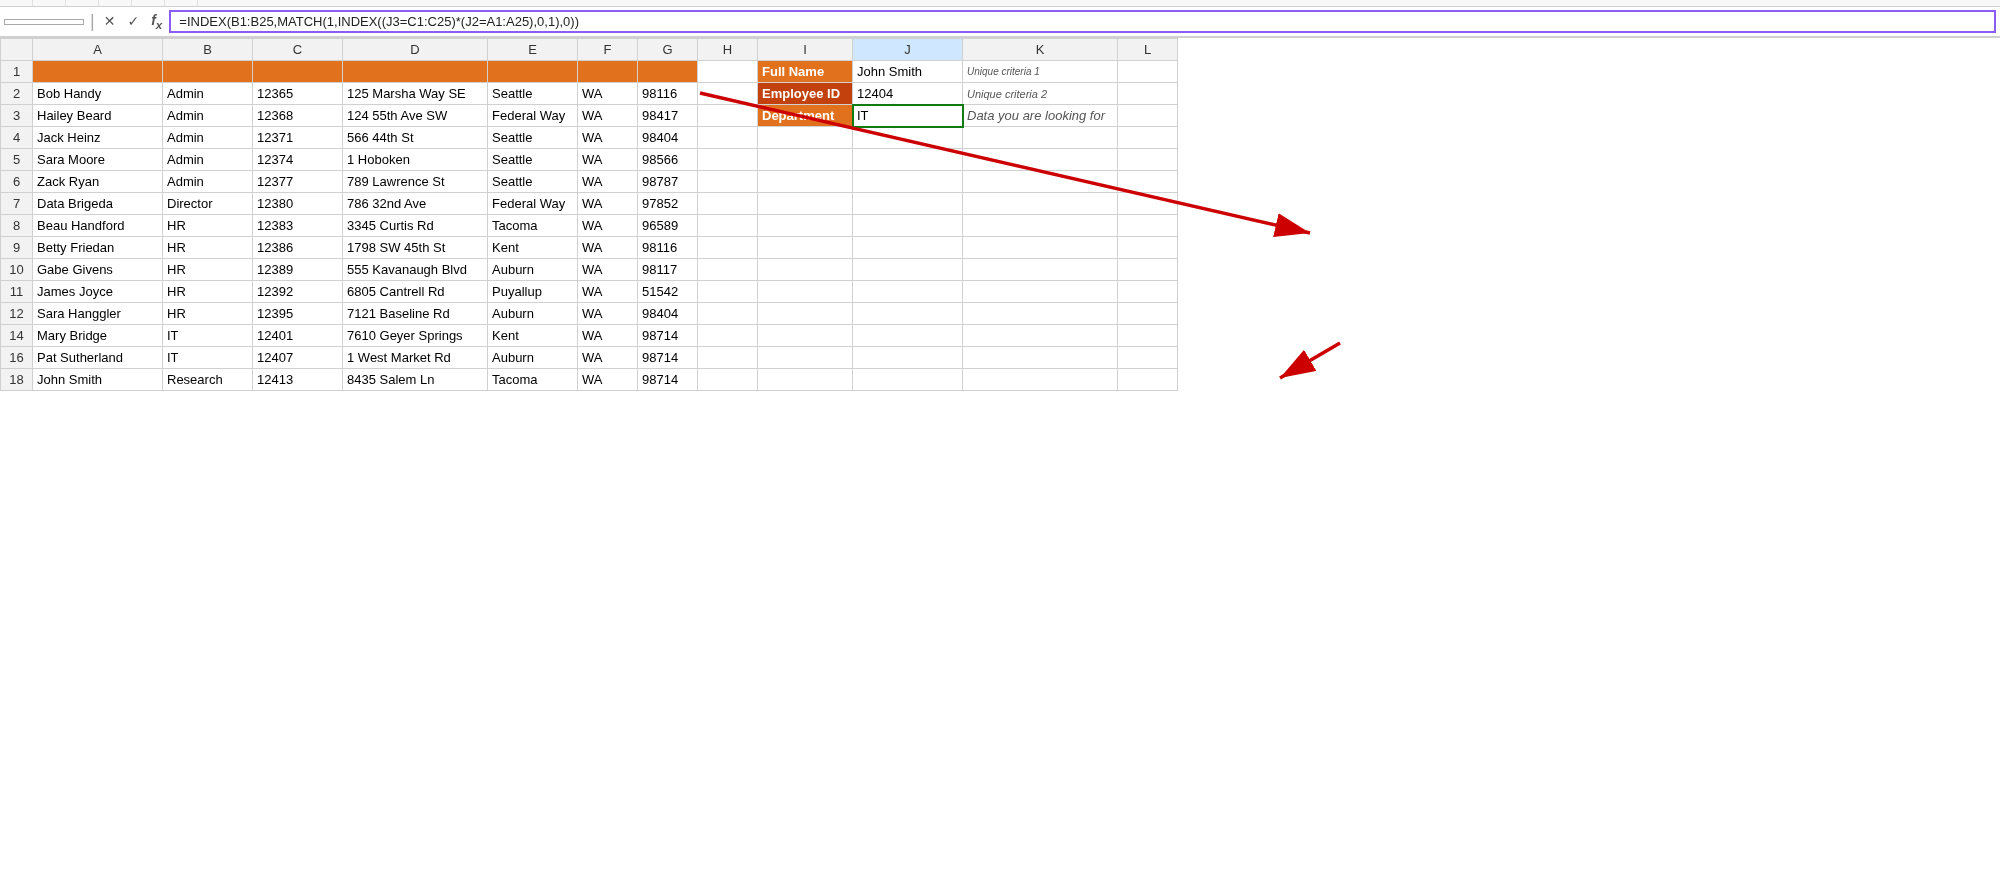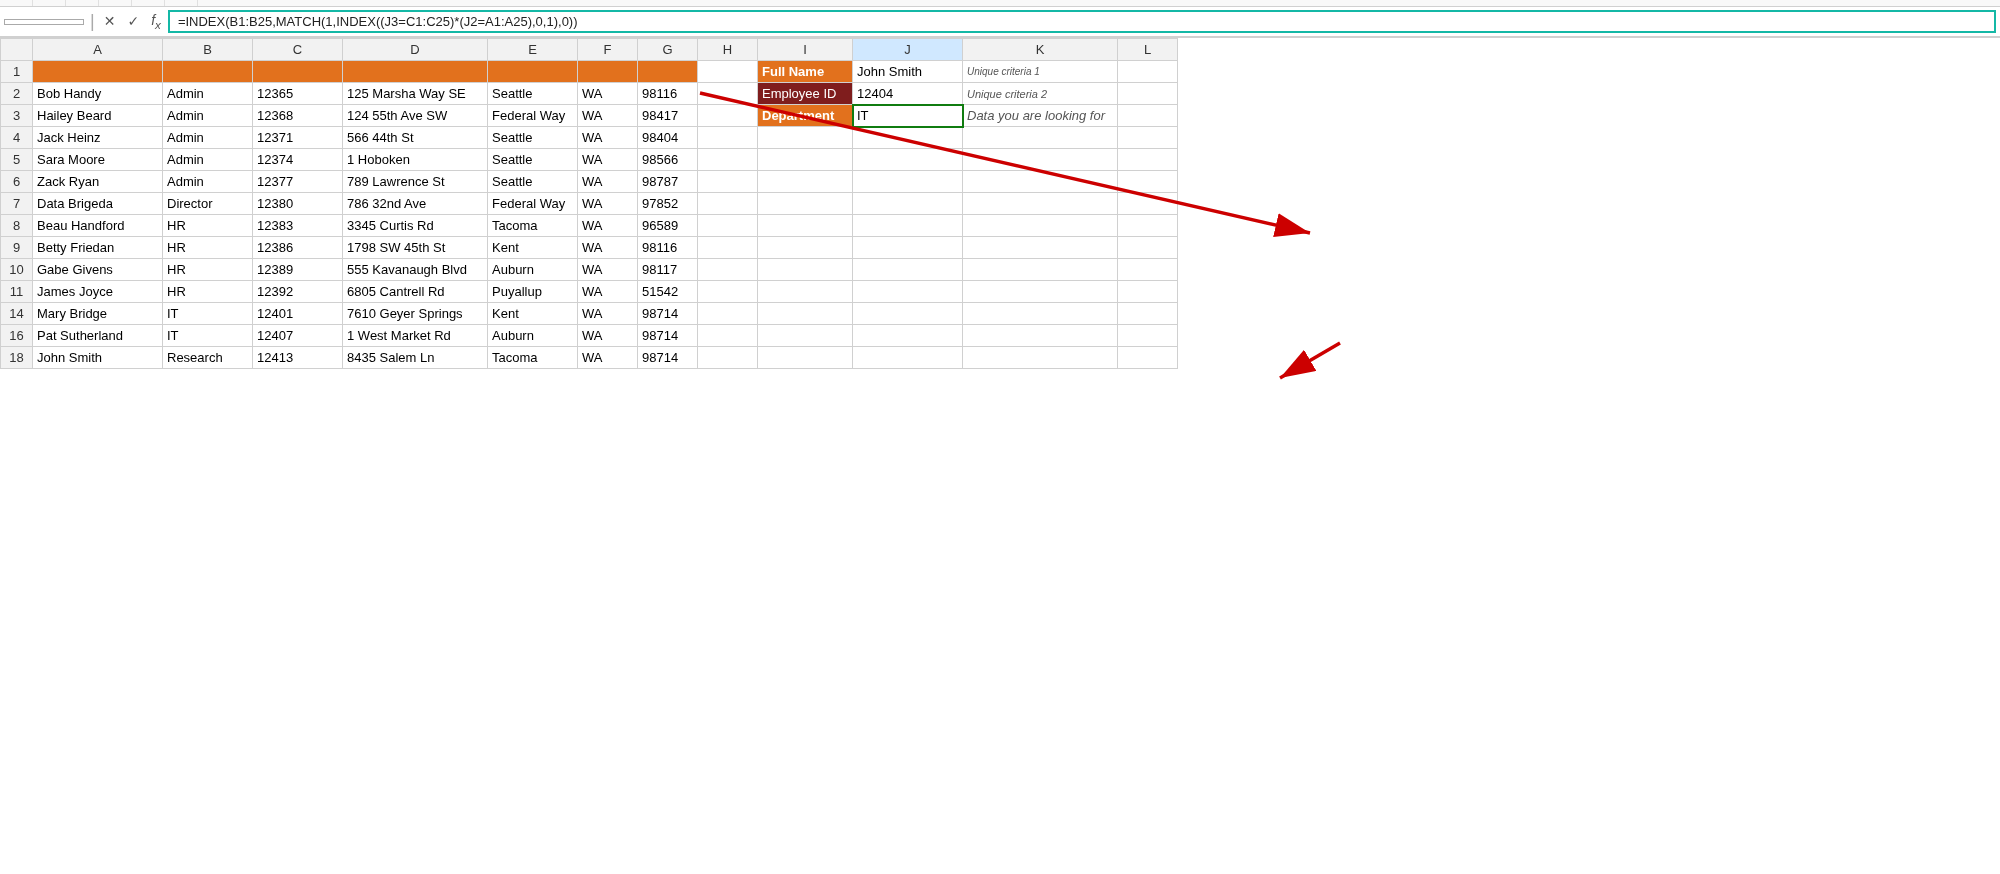--- a/index.html
+++ b/index.html
@@ -21,21 +21,21 @@
       padding: 2px 6px;
       font-size: 13px;
       text-align: center;
       color: #222;
     }
     .formula-divider { color: #aaa; font-size: 18px; padding: 0 2px; }
     .formula-icons { display: flex; gap: 6px; align-items: center; color: #555; font-size: 14px; }
     .formula-icon { cursor: pointer; padding: 0 3px; }
     .formula-input {
       flex: 1;
-      border: 2px solid #14b8a6;
+      border: 2px solid #8b5cf6;
       padding: 2px 8px;
       font-size: 13px;
       color: #222;
       background: #fff;
       outline: none;
     }
 
     
     .spreadsheet-container {
       overflow: auto;
@@ -158,21 +158,21 @@
 </div>
 
 <div class="formula-bar">
   <div class="cell-ref-box">
     <span></span>
   </div>
   <span class="formula-divider">|</span>
   <span class="formula-icons">
     <span class="formula-icon">✕</span>
     <span class="formula-icon">✓</span>
-    <span class="formula-icon" style="font-style:italic;font-weight:normal;">f<sub>x</sub></span>
+    <span class="formula-icon" style="font-style:italic;font-weight:bold;">f<sub>x</sub></span>
   </span>
   <input class="formula-input" type="text" value="=INDEX(B1:B25,MATCH(1,INDEX((J3=C1:C25)*(J2=A1:A25),0,1),0))" style="">
 </div>
 
 <div class="spreadsheet-container" style="position:relative;">
   <table class="sheet">
     <colgroup>
       <col style="width:32px">
       <col style="width:130px">
       <col style="width:90px">
@@ -225,21 +225,21 @@
     <tr>
           <td class="row-header">2</td>
           <td>Bob Handy</td>
           <td>Admin</td>
           <td>12365</td>
           <td>125 Marsha Way SE</td>
           <td>Seattle</td>
           <td>WA</td>
           <td>98116</td>
           <td></td>
-          <td style="background-color: #7f1d1d; color: rgb(255, 255, 255); font-weight: normal;">Employee ID</td>
+          <td style="background-color: #c2410c; color: rgb(255, 255, 255); font-weight: bold;">Employee ID</td>
           <td style="background-color: rgb(255, 255, 255); border: 1px solid rgb(208, 208, 208);">12404</td>
           <td style="color: rgb(85, 85, 85); font-size: 11px; font-style: italic;">Unique criteria 2</td>
           <td></td>
         </tr>
         <tr>
           <td class="row-header">3</td>
           <td>Hailey Beard</td>
           <td>Admin</td>
           <td>12368</td>
           <td>124 55th Ave SW</td>
@@ -359,20 +359,35 @@
         </tr>
         <tr>
           <td class="row-header">11</td>
           <td>James Joyce</td>
           <td>HR</td>
           <td>12392</td>
           <td>6805 Cantrell Rd</td>
           <td>Puyallup</td>
           <td>WA</td>
           <td>51542</td>
+          <td></td>
+          <td></td>
+          <td></td>
+          <td></td>
+          <td></td>
+        </tr>
+        <tr>
+          <td class="row-header">12</td>
+          <td>Sara Hanggler</td>
+          <td>HR</td>
+          <td>12395</td>
+          <td>7121 Baseline Rd</td>
+          <td>Auburn</td>
+          <td>WA</td>
+          <td>98404</td>
           <td></td>
           <td></td>
           <td></td>
           <td></td>
           <td></td>
         </tr>
         <tr>
           <td class="row-header">14</td>
           <td>Mary Bridge</td>
           <td>IT</td>

